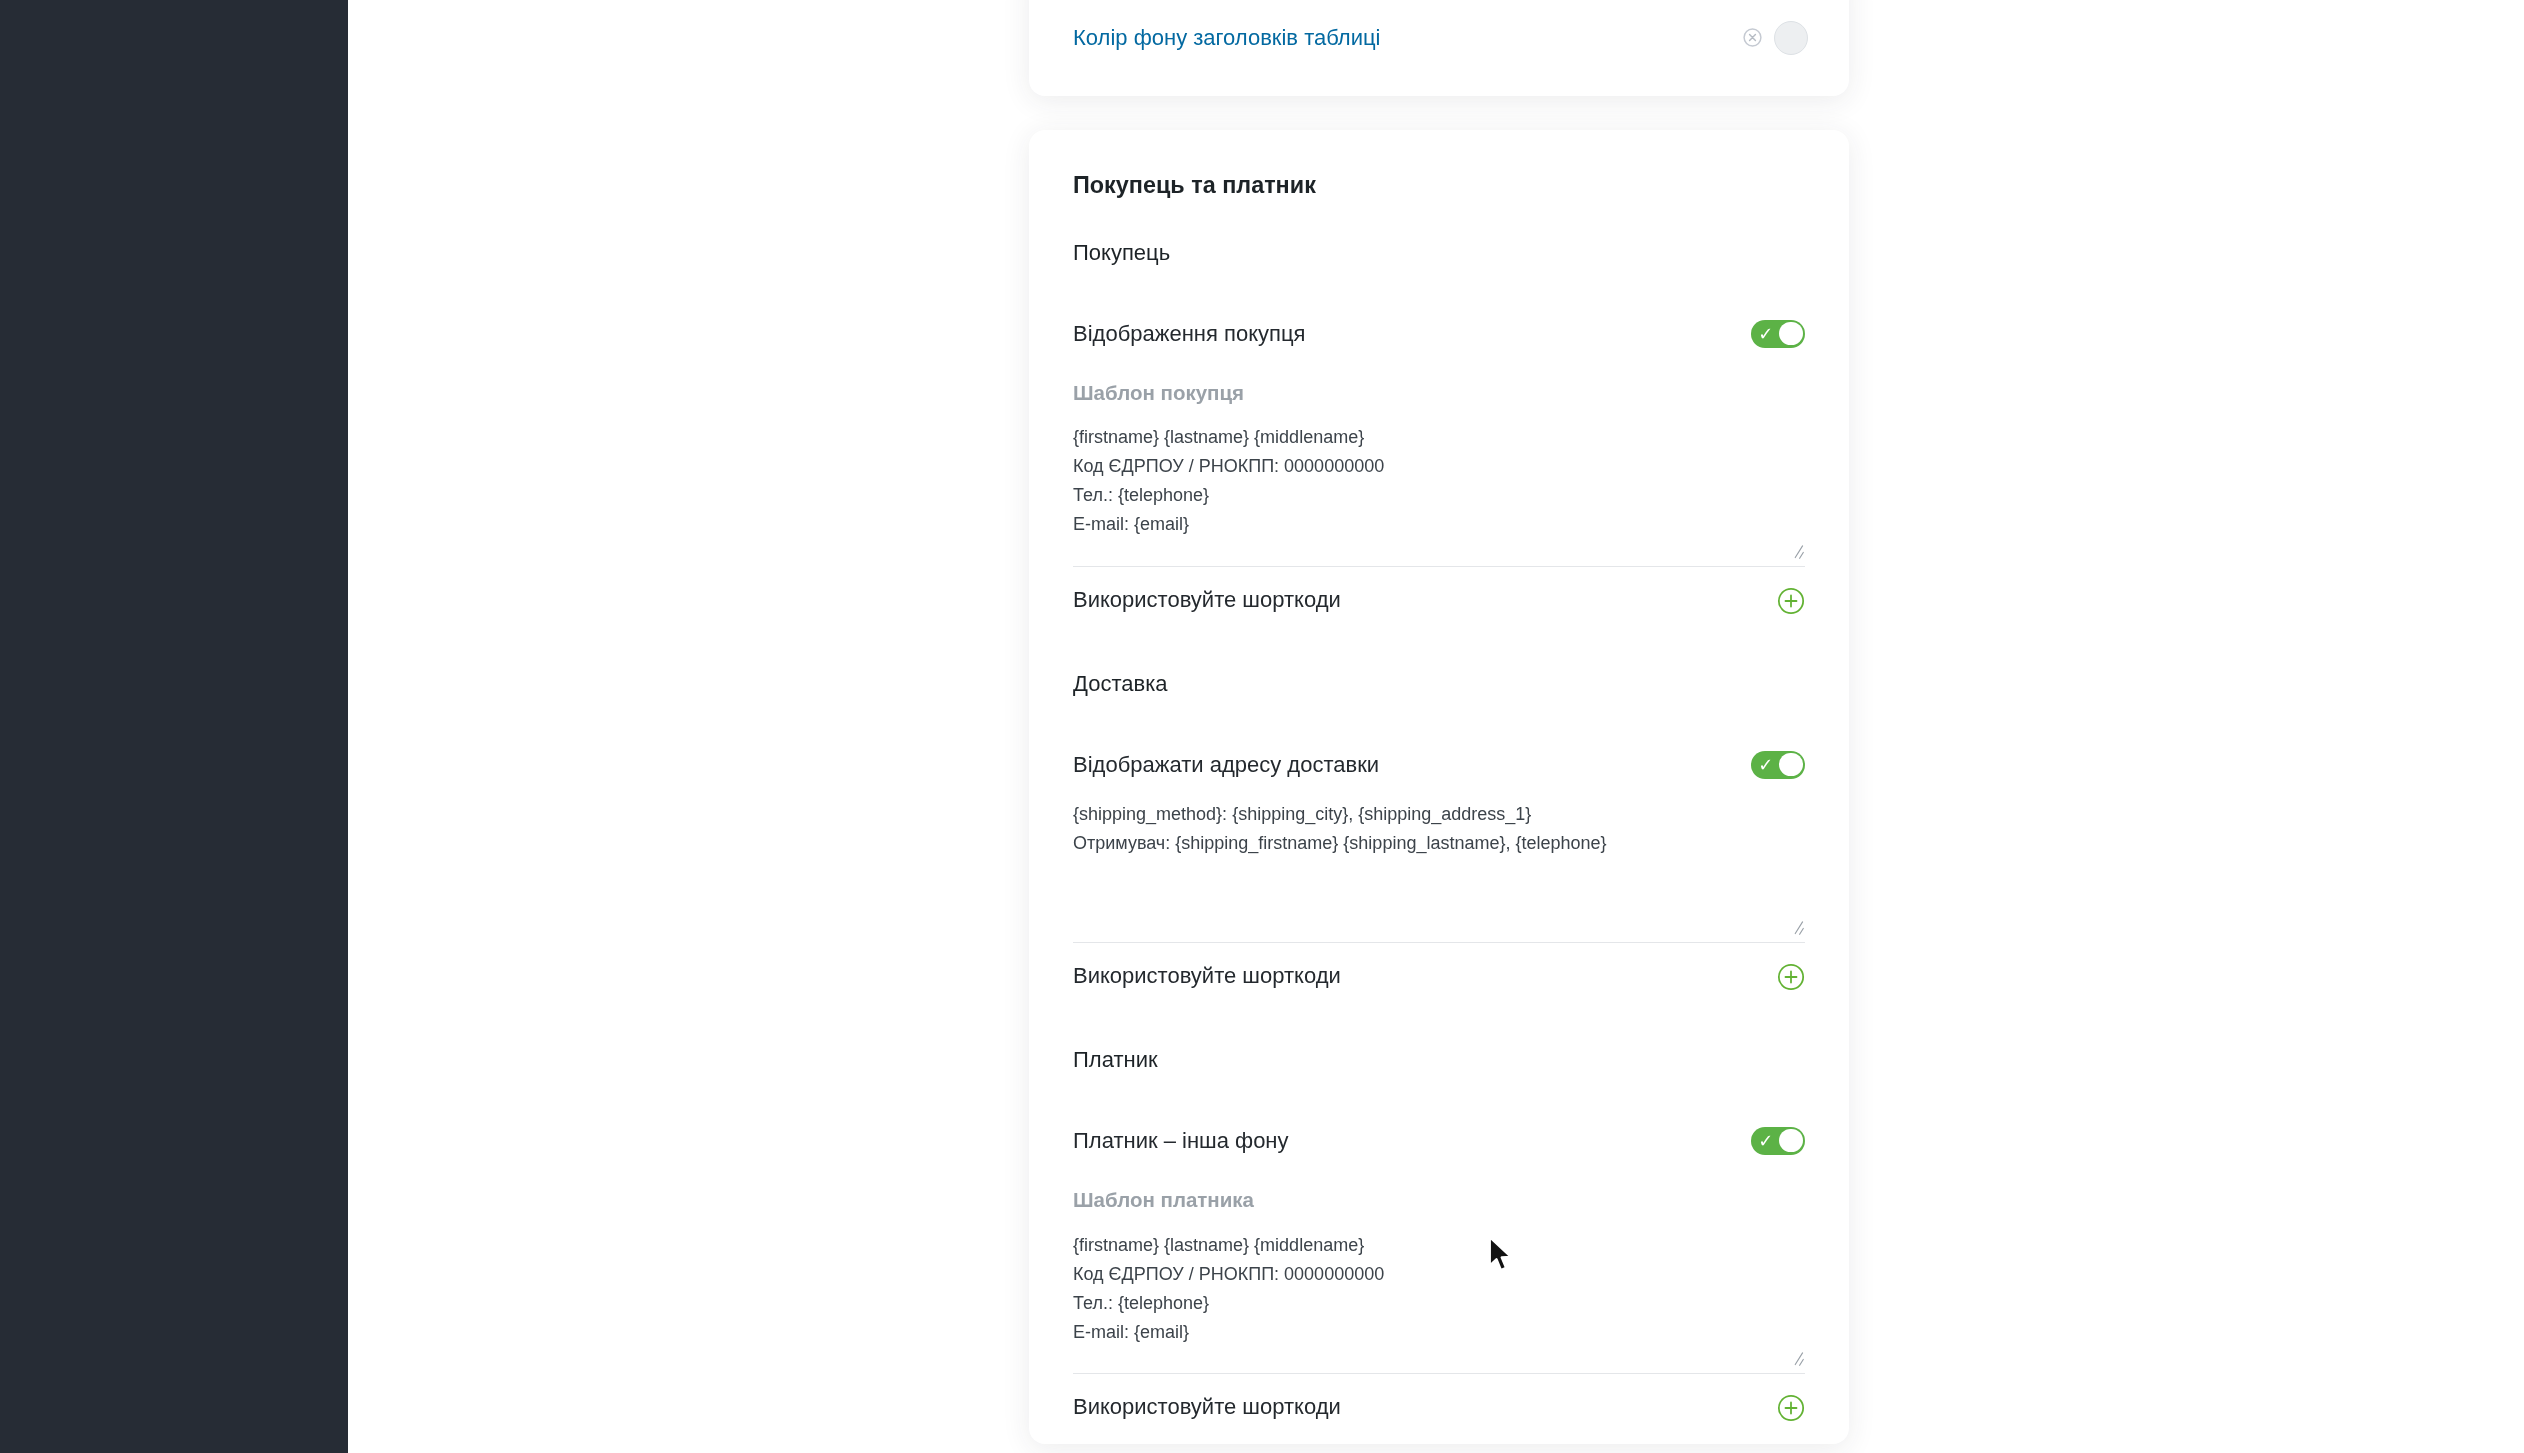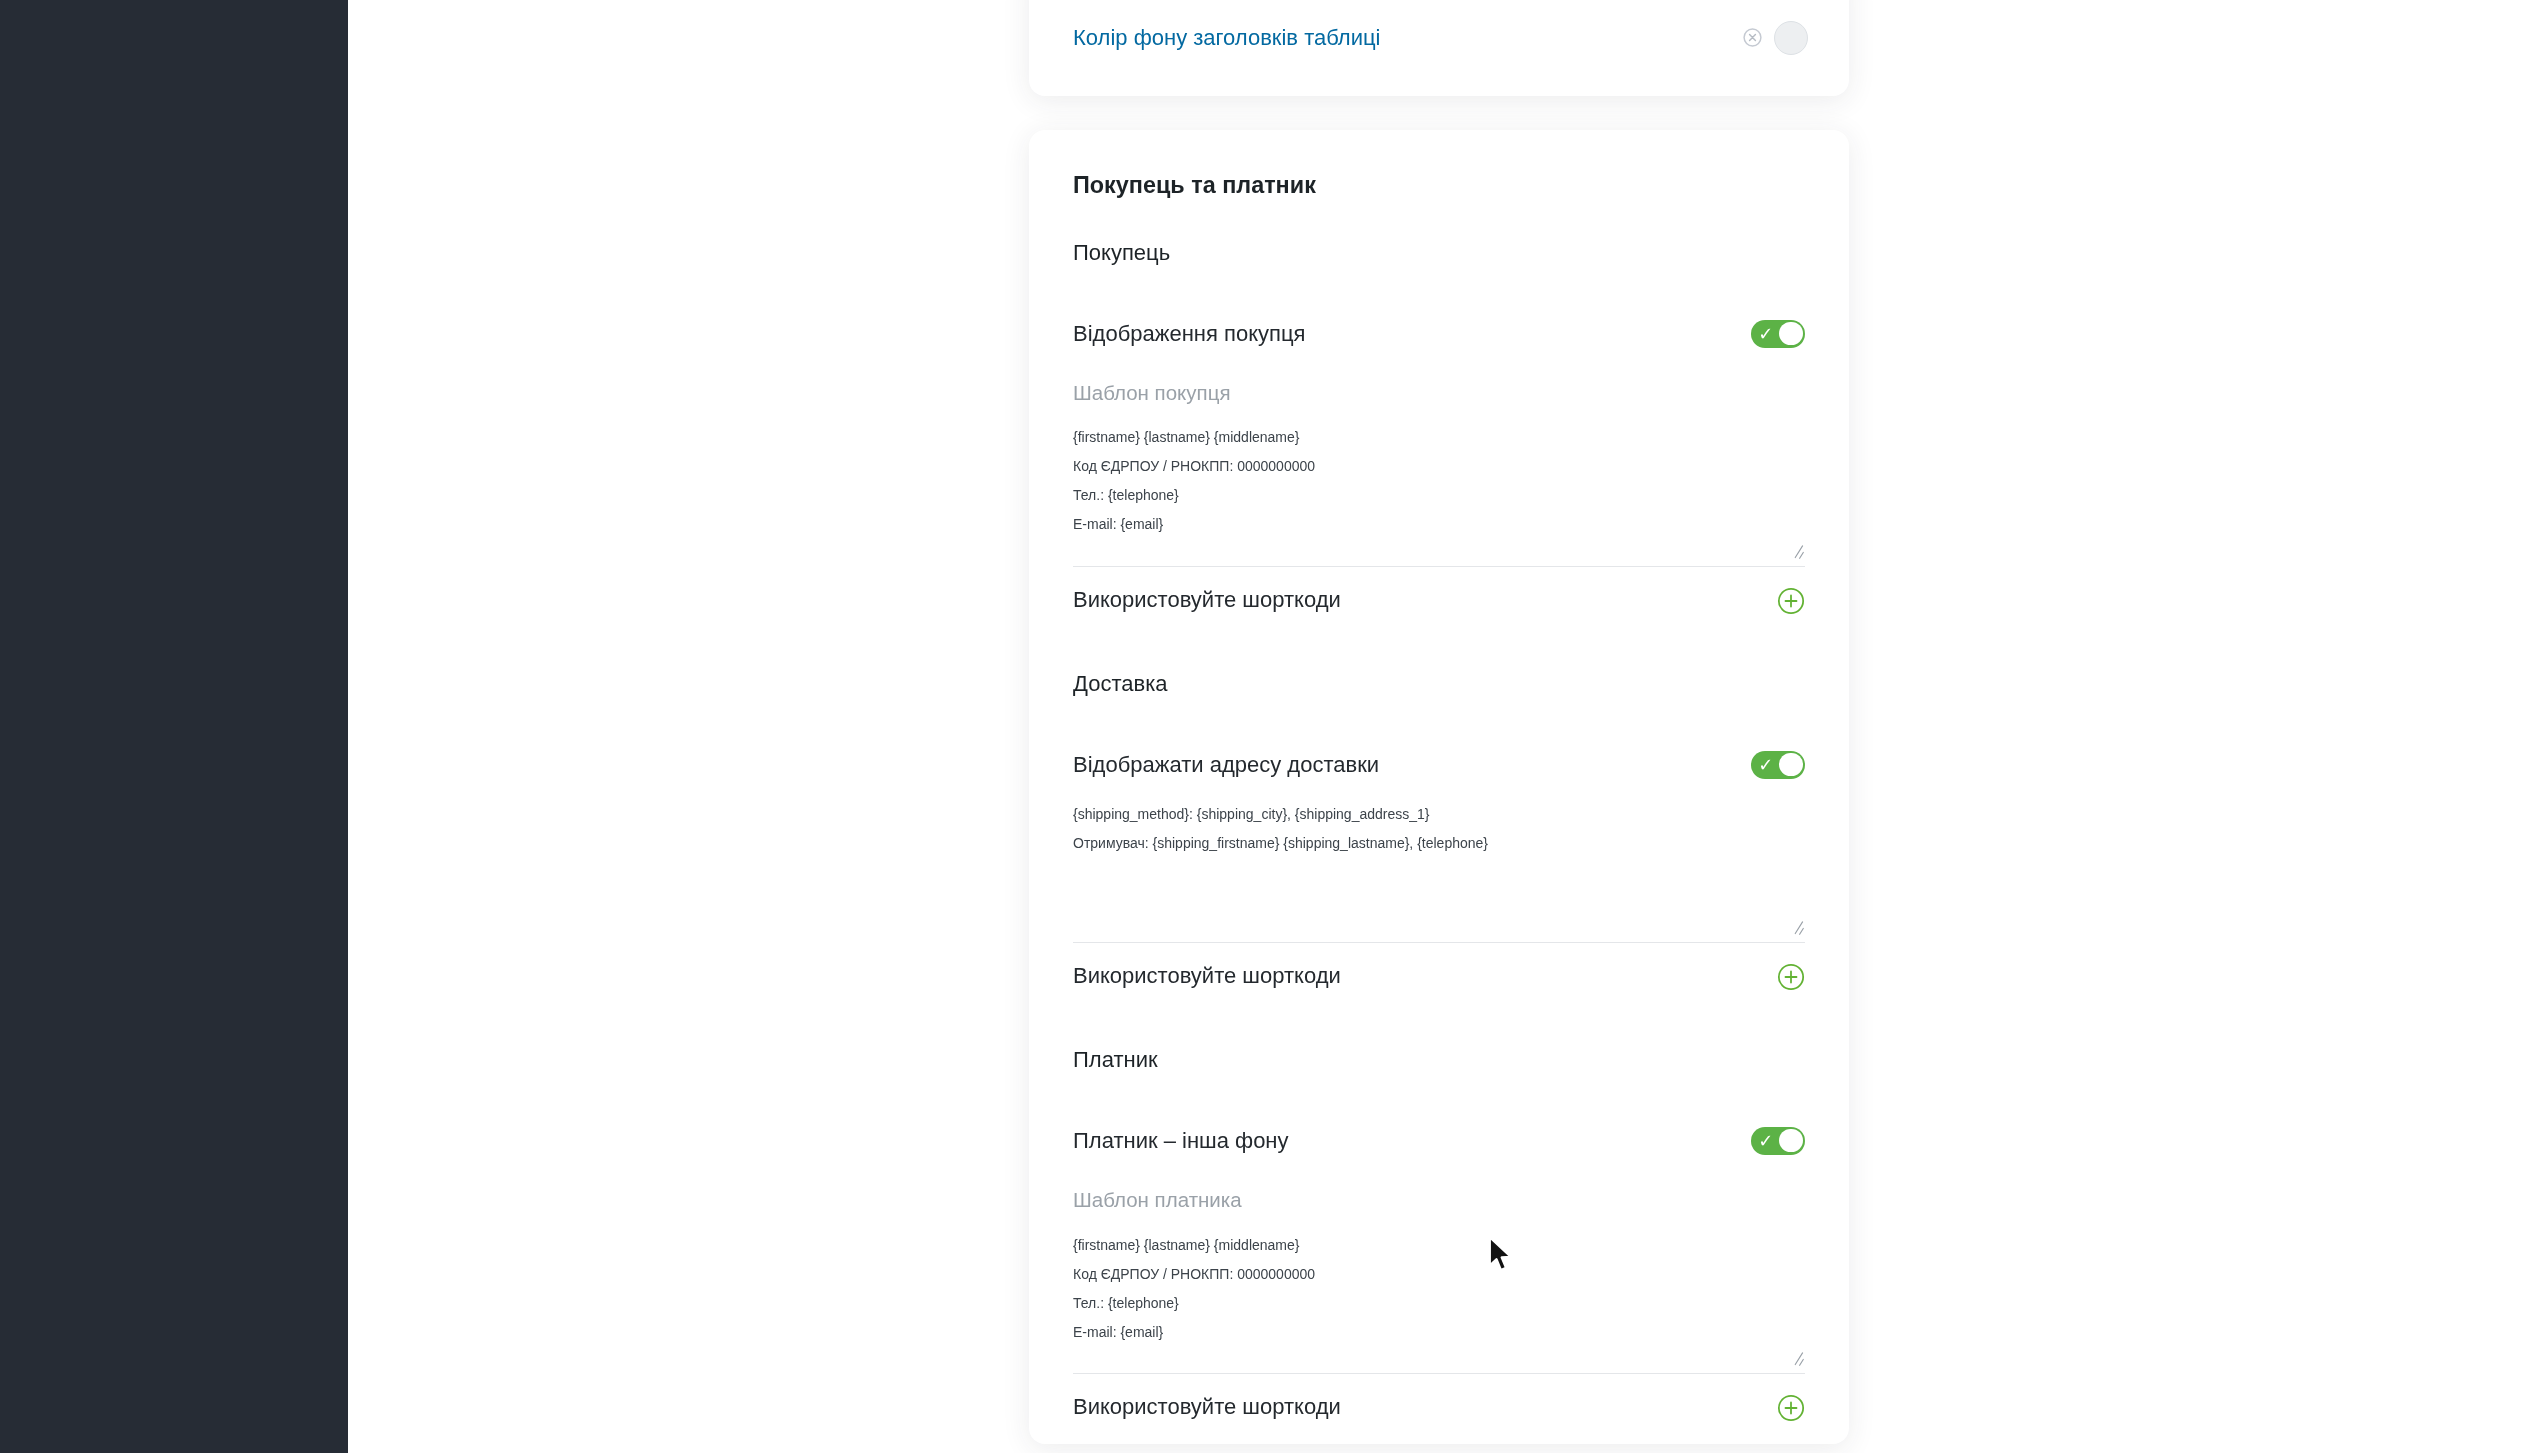--- a/index.html
+++ b/index.html
@@ -46,29 +46,29 @@
   .section-h{
     margin:38px 0 0;
     font-size:22px;line-height:29px;font-weight:400;color:#1d2327;
   }
   .toggle-row{
     margin-top:49px;height:35px;
     display:flex;align-items:center;justify-content:space-between;
     font-size:22px;color:#24292e;text-align:center;
   }
   .field-label{
-    margin-top:29px;font-size:20.5px;line-height:26px;color:#9aa1a8;
+    margin-top:29px;font-size:20.5px;line-height:26px;color:#9aa1a8;font-weight:bold;
   }
   .field{ position:relative; }
   textarea.tpl{
     display:block;margin-top:14.6px;width:100%;height:146px;
     border:0;border-bottom:1.5px solid #e4e6e9;border-radius:0;
     padding:2.9px 0 0;box-sizing:border-box;background:transparent;
     font-family:"Liberation Sans","DejaVu Sans",sans-serif;
-    font-size:14px;line-height:29px;color:#3c434a;
+    font-size:18px;line-height:29px;color:#3c434a;
     resize:none;outline:none;overflow:hidden;
   }
   .resize-handle{
     position:absolute;right:1.5px;bottom:7.3px;width:16px;height:16px;
   }
   .shortcode-row{
     margin-top:20.5px;height:44px;
     display:flex;align-items:flex-start;justify-content:space-between;
     font-size:22px;color:#24292e;
   }

